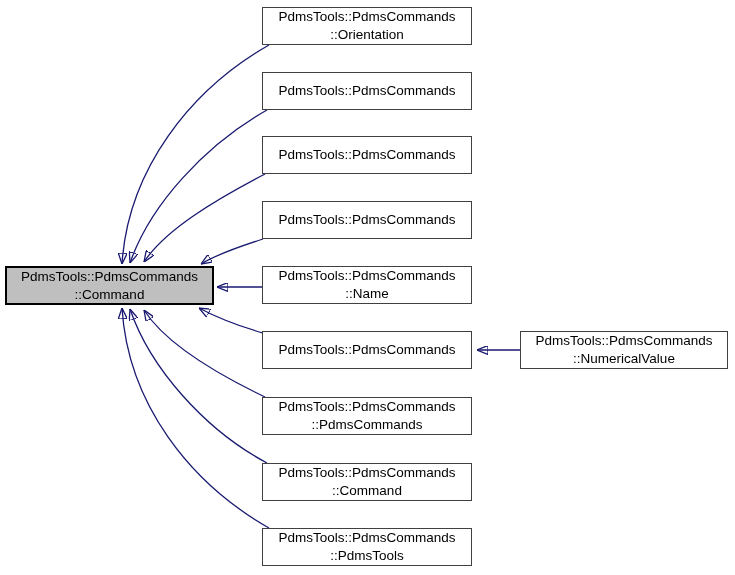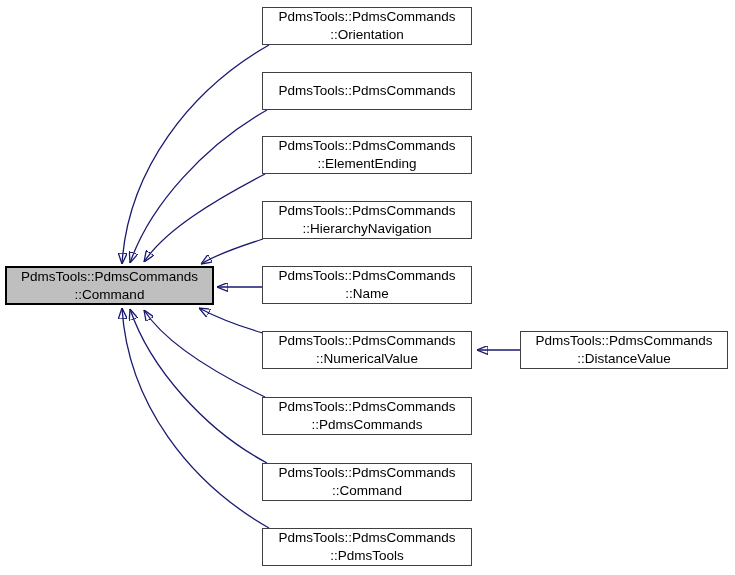--- a/index.html
+++ b/index.html
@@ -83,51 +83,48 @@
     <span>PdmsTools::PdmsCommands</span>
     <span>::Orientation</span>
   </div>
 
   <div class="node" style="left:262px; top:72px; width:210px; height:38px;">
     <span>PdmsTools::PdmsCommands</span>
   </div>
 
   <div class="node" style="left:262px; top:136px; width:210px; height:38px;">
     <span>PdmsTools::PdmsCommands</span>
-    <span>::ElementEnding</span>
   </div>
 
   <div class="node" style="left:262px; top:201px; width:210px; height:38px;">
     <span>PdmsTools::PdmsCommands</span>
-    <span>::HierarchyNavigation</span>
   </div>
 
   <div class="node" style="left:262px; top:266px; width:210px; height:38px;">
     <span>PdmsTools::PdmsCommands</span>
     <span>::Name</span>
   </div>
 
   <div class="node" style="left:262px; top:331px; width:210px; height:38px;">
     <span>PdmsTools::PdmsCommands</span>
-    <span>::NumericalValue</span>
   </div>
 
   <div class="node" style="left:262px; top:397px; width:210px; height:38px;">
     <span>PdmsTools::PdmsCommands</span>
     <span>::PdmsCommands</span>
   </div>
 
   <div class="node" style="left:262px; top:463px; width:210px; height:38px;">
     <span>PdmsTools::PdmsCommands</span>
     <span>::Command</span>
   </div>
 
   <div class="node" style="left:262px; top:528px; width:210px; height:38px;">
     <span>PdmsTools::PdmsCommands</span>
     <span>::PdmsTools</span>
   </div>
 
   <div class="node" style="left:520px; top:331px; width:208px; height:38px;">
     <span>PdmsTools::PdmsCommands</span>
-    <span>::DistanceValue</span>
+    <span>::NumericalValue</span>
   </div>
 
 </div>
 
 </body></html>

